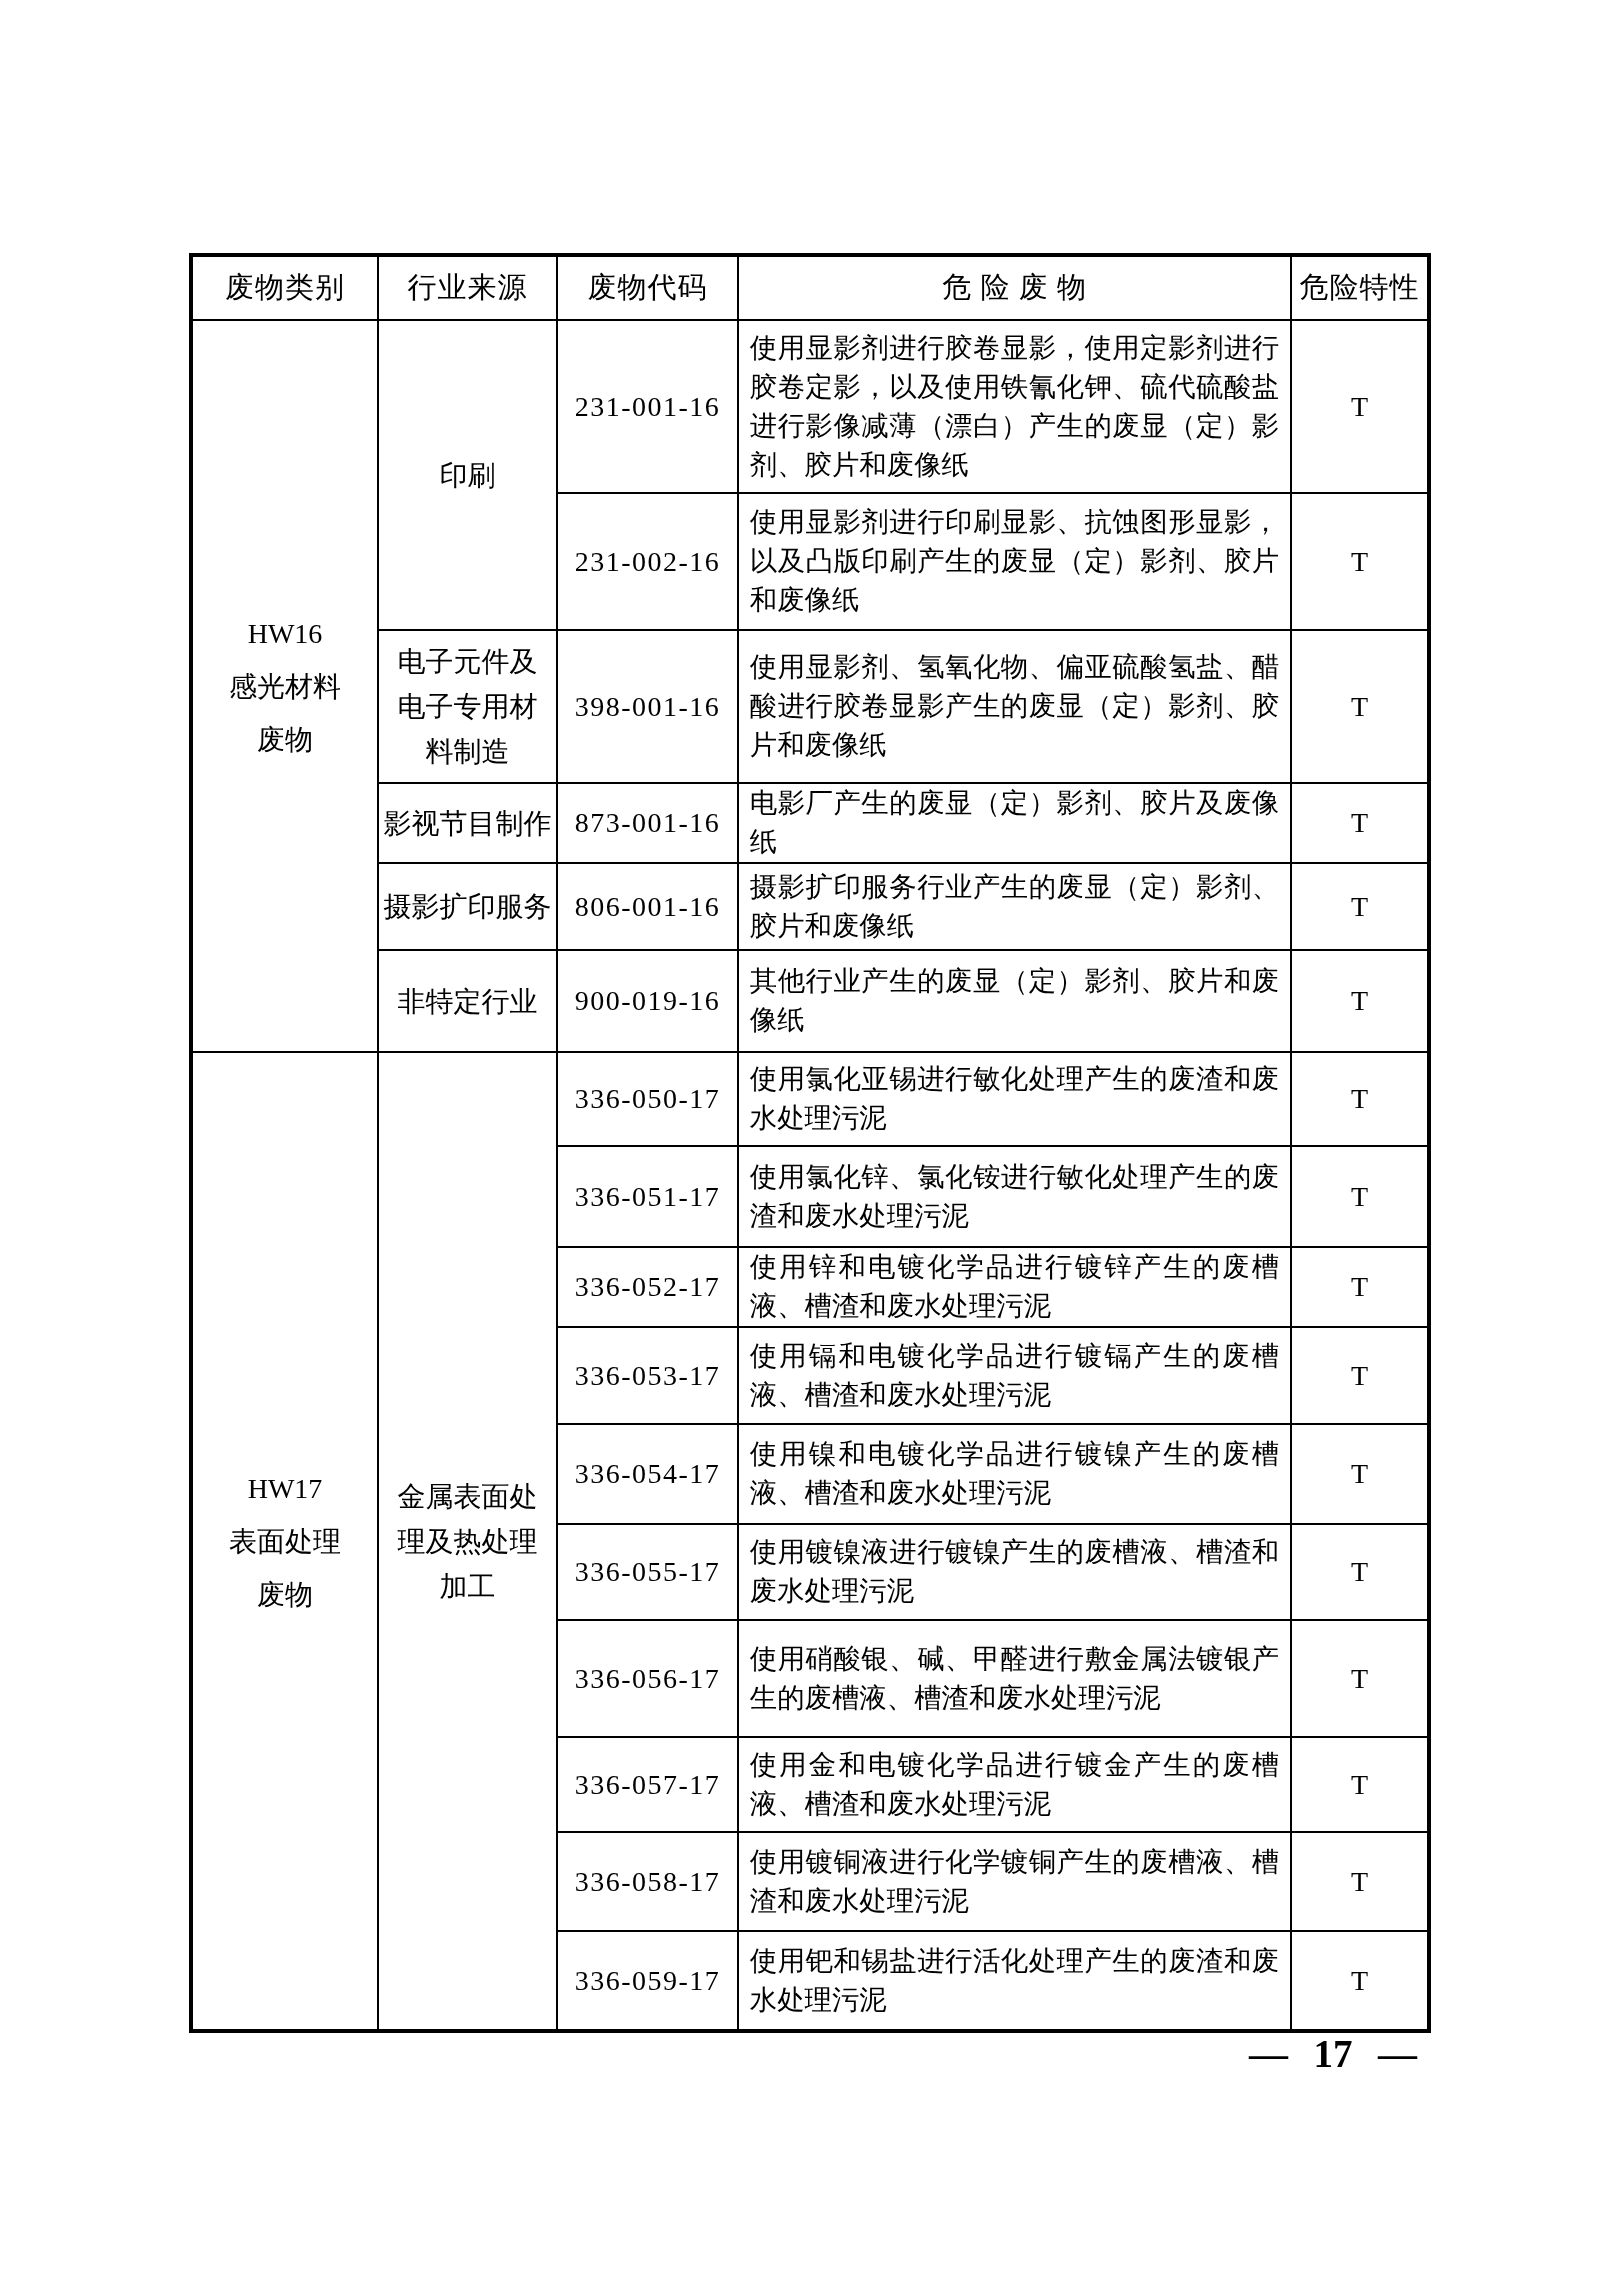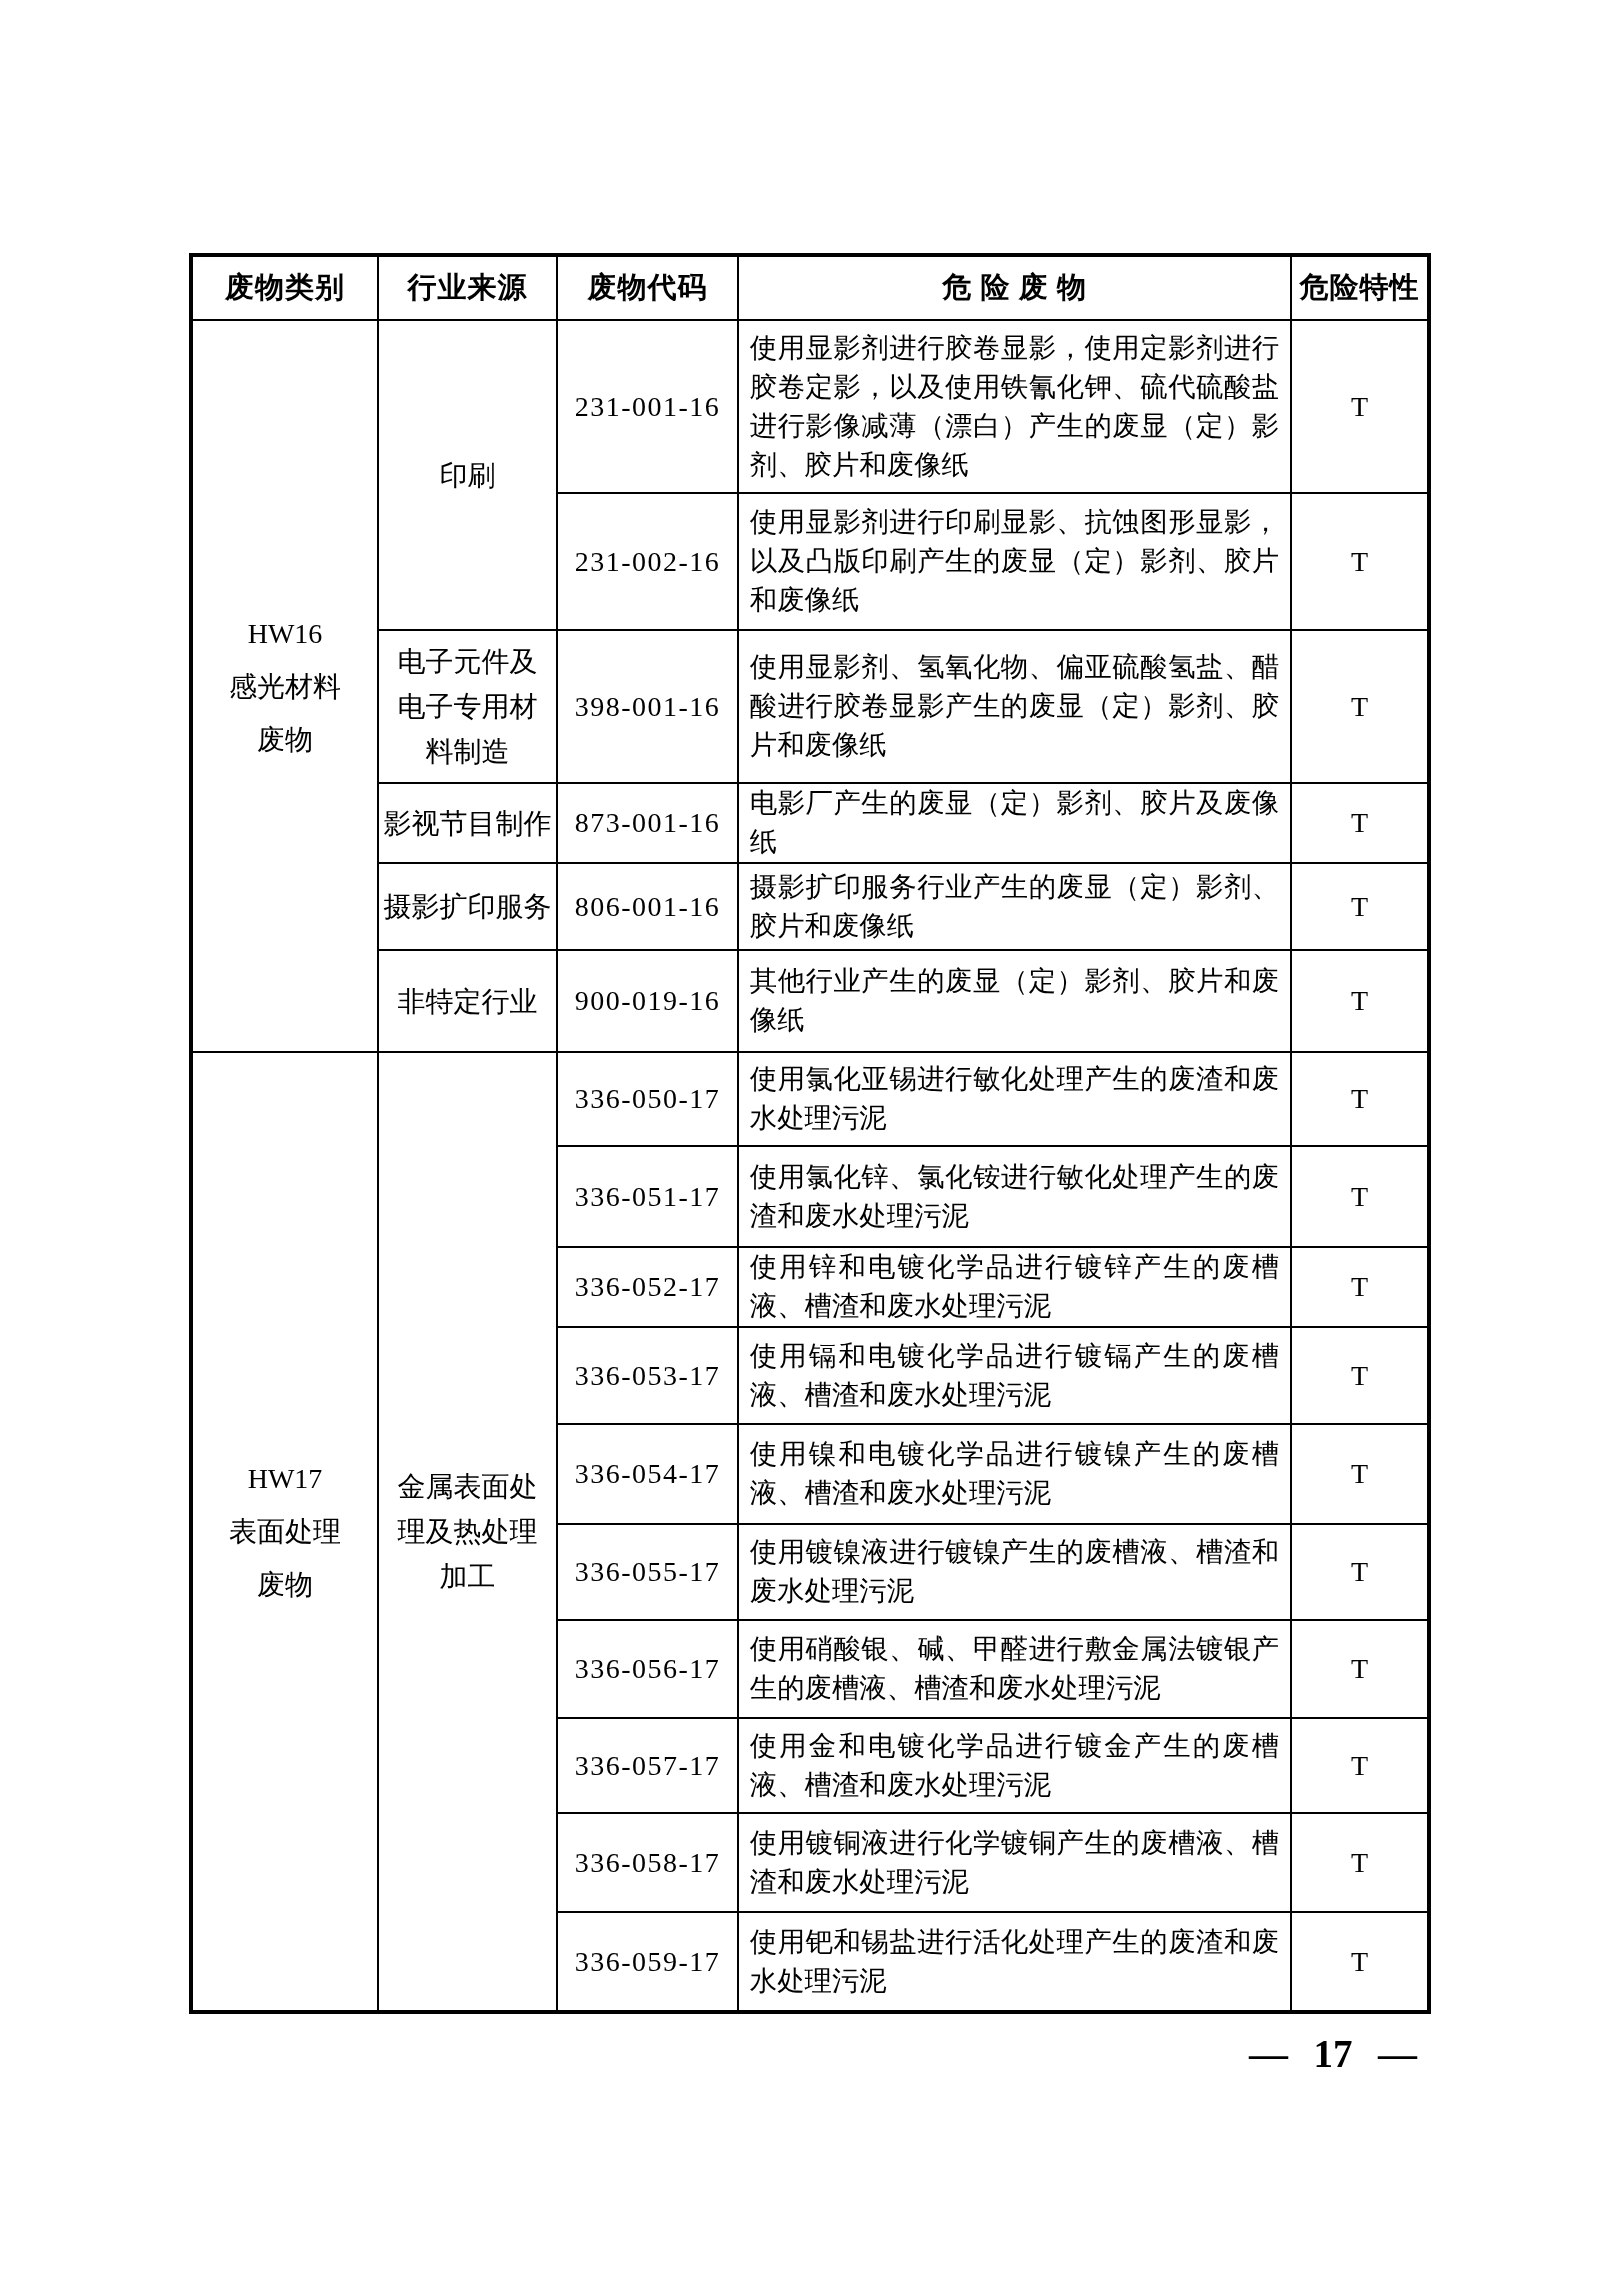--- a/index.html
+++ b/index.html
@@ -15,21 +15,21 @@
     width:1239px;
     border-collapse:collapse;table-layout:fixed;
     border:4.9px solid #000;
   }
   .waste-table th,.waste-table td{
     border:2px solid #000;
     vertical-align:middle;
     overflow:hidden;
   }
   .waste-table th{
-    font-weight:bold;font-size:29px;text-align:center;
+    font-weight:normal;font-size:29px;text-align:center;
     letter-spacing:1px;
   }
   td.cell-category{
     text-align:center;font-size:28px;line-height:53px;
     white-space:pre-line;
   }
   td.cell-industry{
     text-align:center;font-size:28px;line-height:45px;
     white-space:pre-line;padding:0 3.9px;
   }
@@ -143,21 +143,21 @@
       <tr style="height:100px">
         <td class="cell-code">336-054-17</td>
         <td class="cell-desc">使用镍和电镀化学品进行镀镍产生的废槽液、槽渣和废水处理污泥</td>
         <td class="cell-hazard">T</td>
       </tr>
       <tr style="height:96px">
         <td class="cell-code">336-055-17</td>
         <td class="cell-desc">使用镀镍液进行镀镍产生的废槽液、槽渣和废水处理污泥</td>
         <td class="cell-hazard">T</td>
       </tr>
-      <tr style="height:98px">
+      <tr style="height:117px">
         <td class="cell-code">336-056-17</td>
         <td class="cell-desc">使用硝酸银、碱、甲醛进行敷金属法镀银产生的废槽液、槽渣和废水处理污泥</td>
         <td class="cell-hazard">T</td>
       </tr>
       <tr style="height:95px">
         <td class="cell-code">336-057-17</td>
         <td class="cell-desc">使用金和电镀化学品进行镀金产生的废槽液、槽渣和废水处理污泥</td>
         <td class="cell-hazard">T</td>
       </tr>
       <tr style="height:99px">

